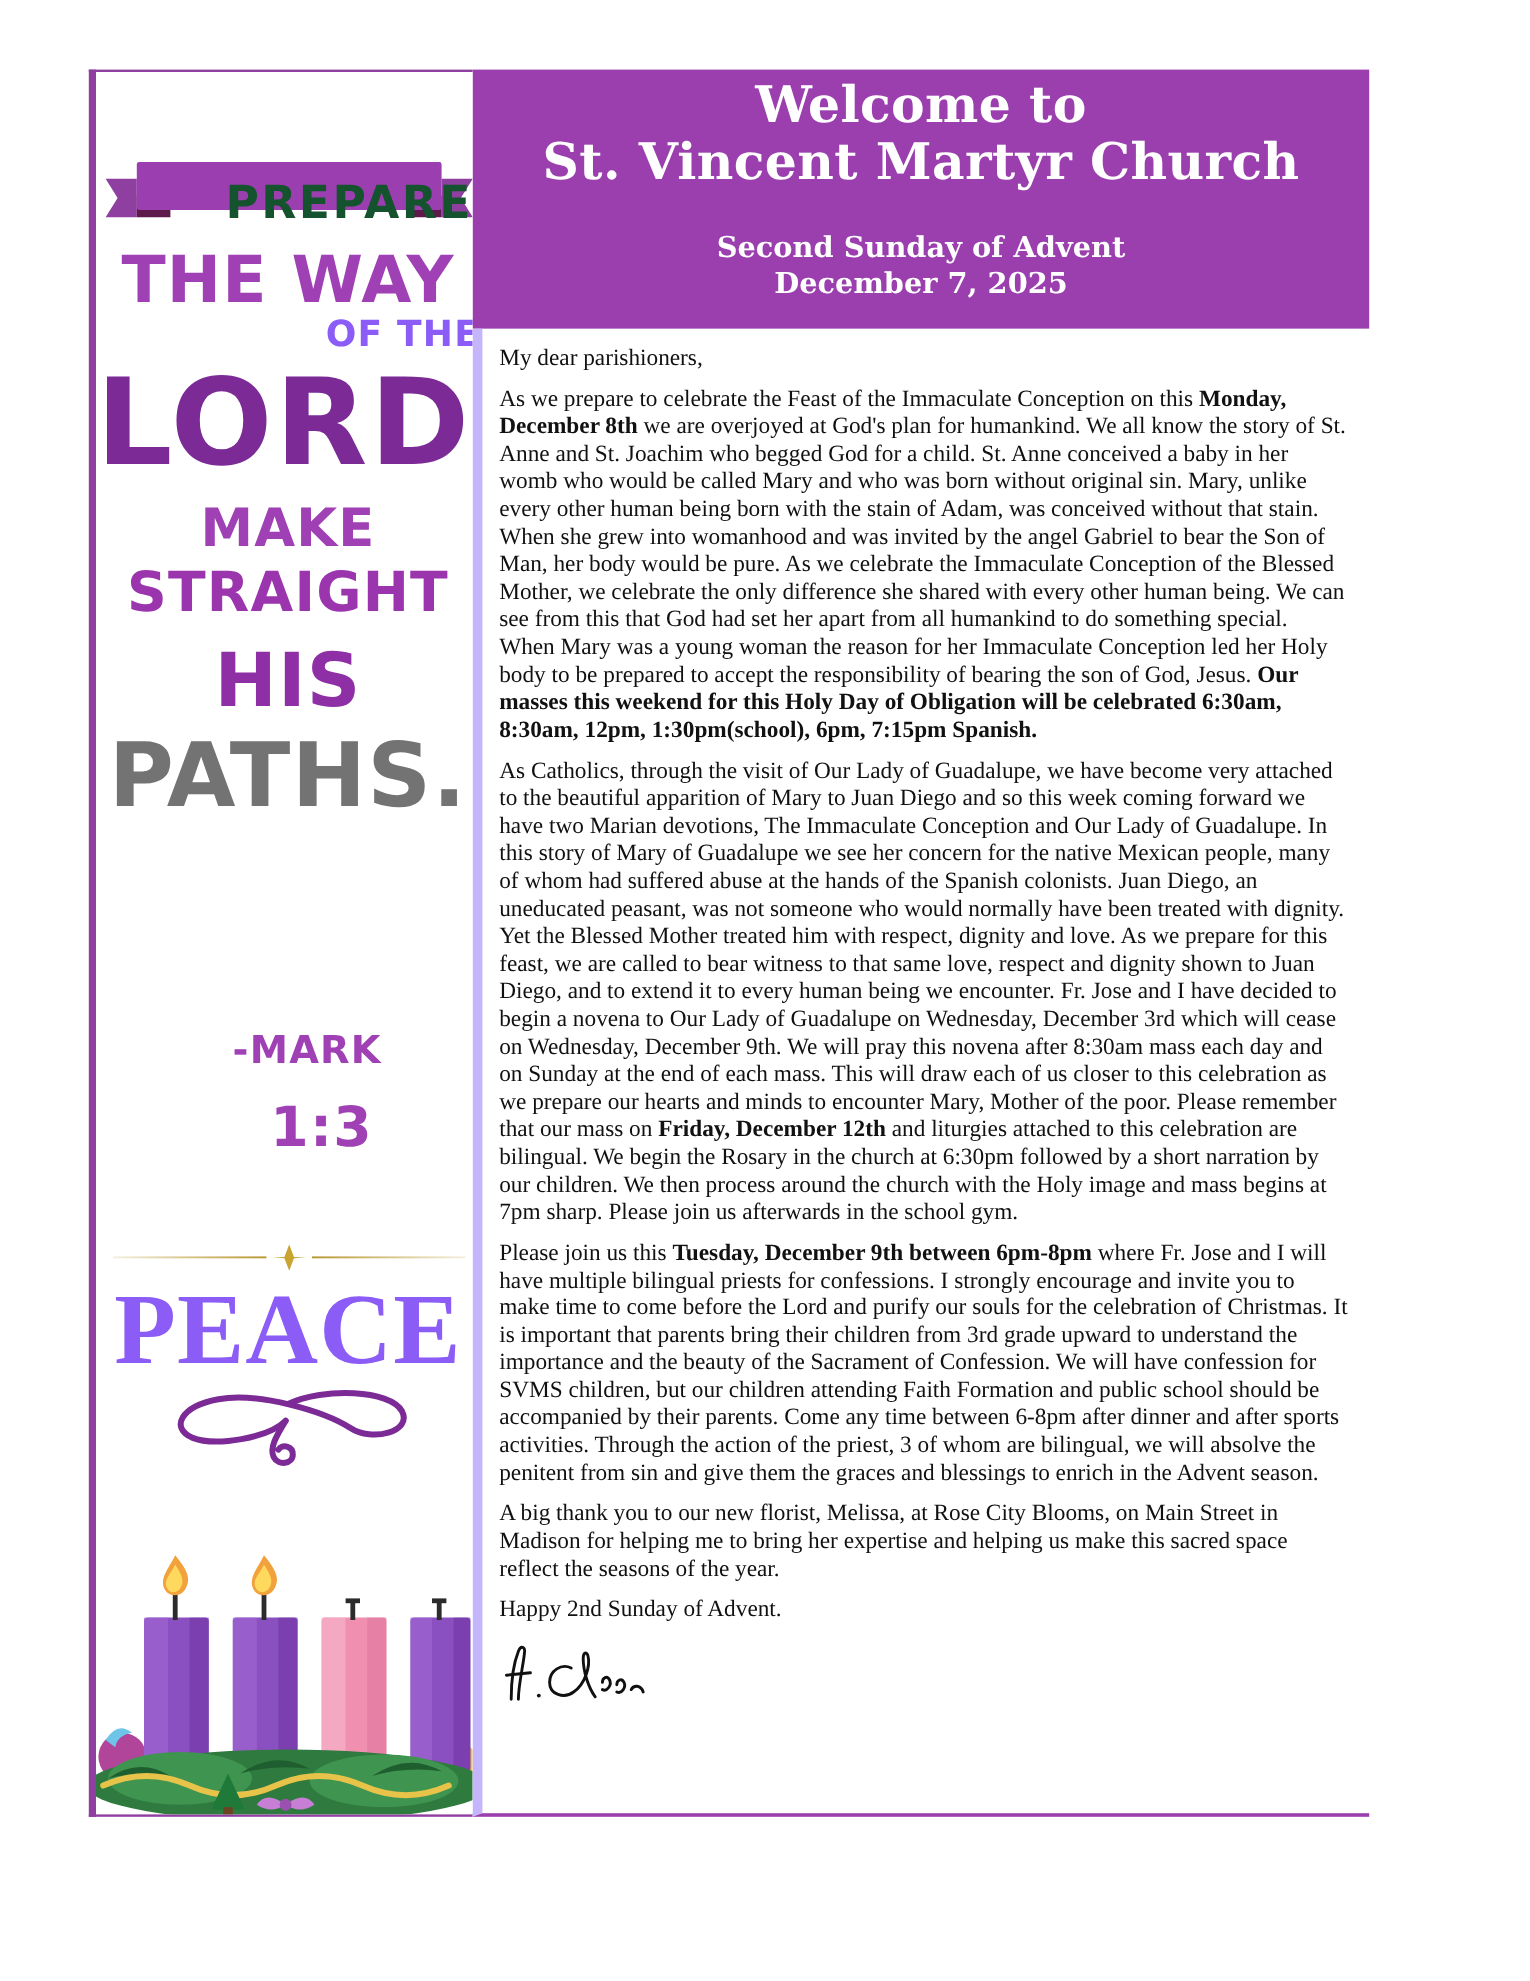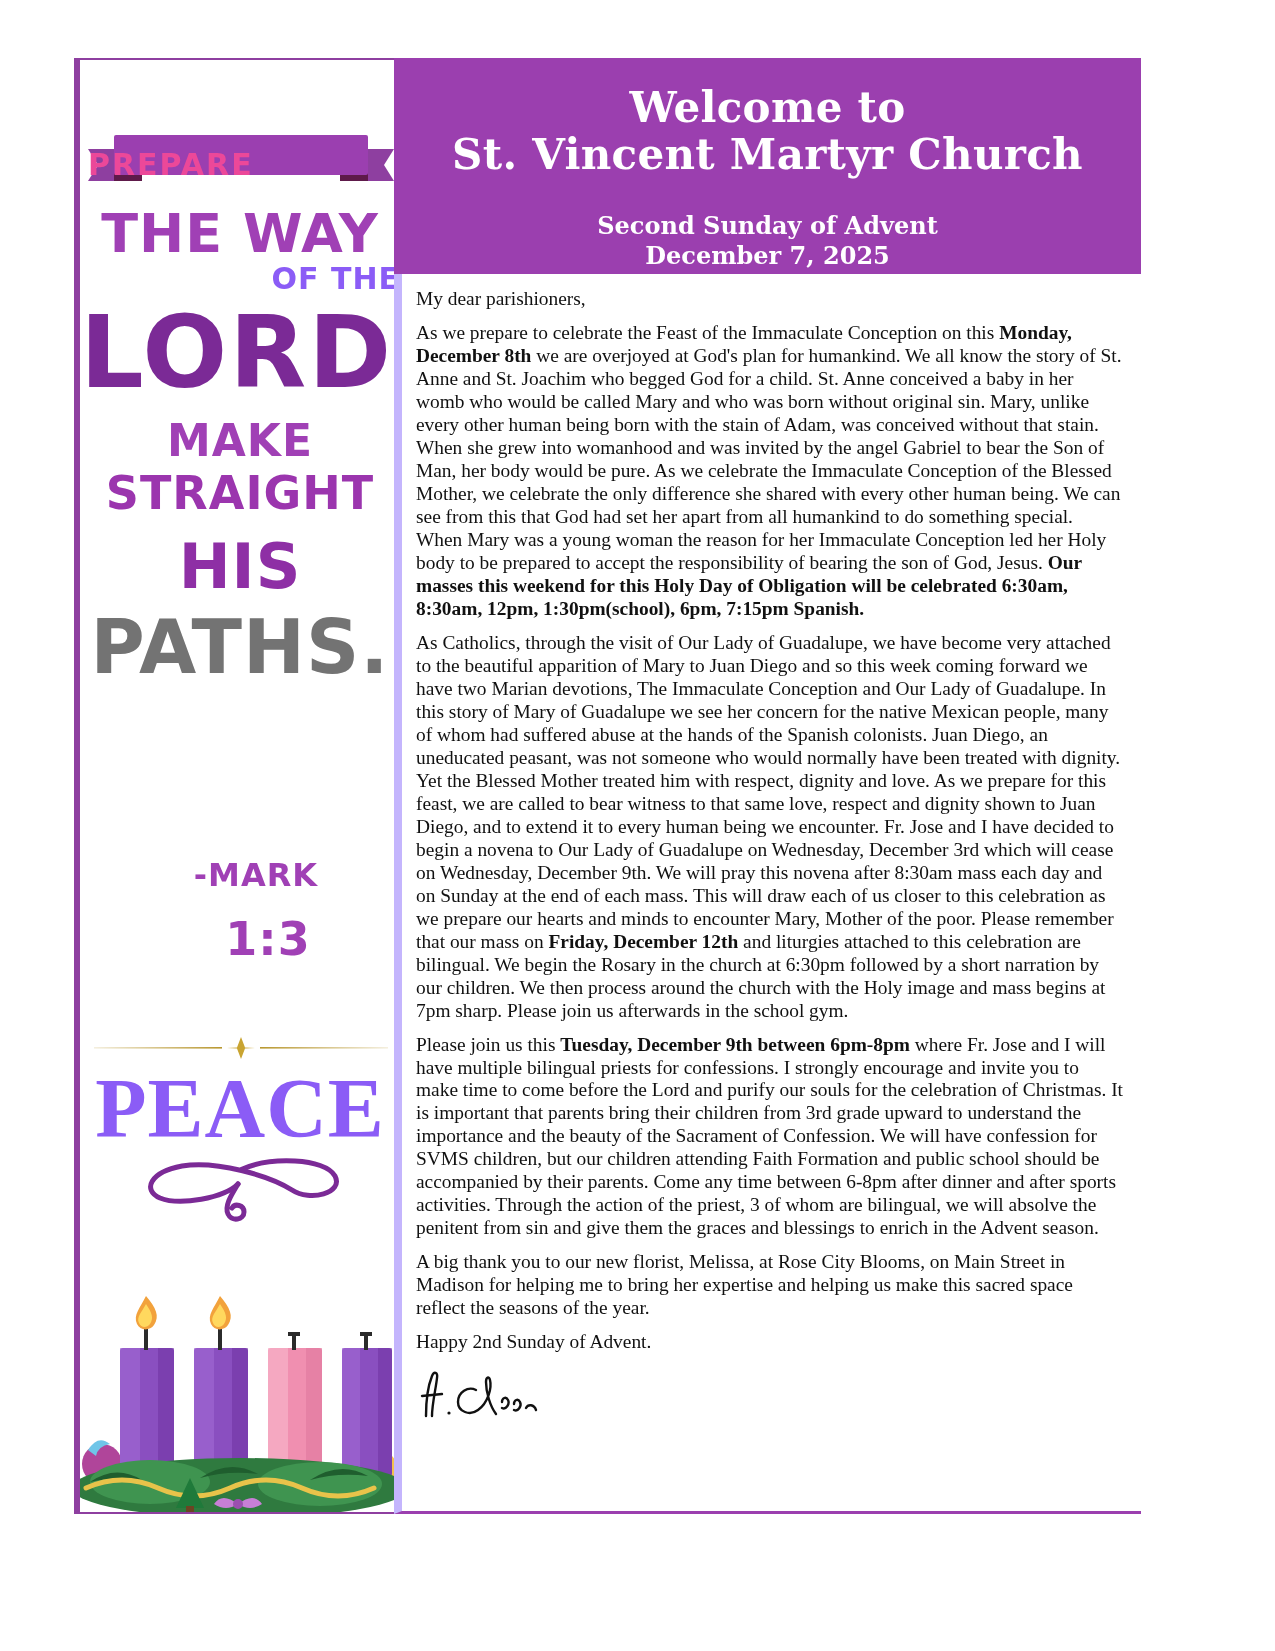--- a/index.html
+++ b/index.html
@@ -60,26 +60,26 @@
     top: 75px;
     width: 306px;
     height: 62px;
   }
   .ribbon-svg { display: block; }
   .ribbon-text {
     position: absolute;
     left: 0;
     top: 12px;
     width: 306px;
-    text-align: left;
+    text-align: right;
     font-family: "DejaVu Sans", sans-serif;
     font-weight: bold;
-    font-size: 30px;
+    font-size: 38px;
     letter-spacing: 2px;
-    color: #ec4899;
+    color: #14532d;
   }
 
   .sb-line {
     text-align: center;
     font-family: "DejaVu Sans", sans-serif;
     font-weight: bold;
     color: #9b3fb0;
     line-height: 0.95;
     letter-spacing: 1px;
   }
@@ -143,21 +143,21 @@
 
   .masthead {
     position: absolute;
     left: 0;
     top: 0;
     width: 747px;
     height: 216px;
     background: #9b3faf;
     color: #ffffff;
     box-sizing: border-box;
-    padding-top: 26px;
+    padding-top: 6px;
     text-align: center;
   }
   .masthead h1 {
     margin: 0;
     font-family: "DejaVu Serif", serif;
     font-weight: bold;
     font-size: 42px;
     line-height: 1.13;
     letter-spacing: 0.3px;
   }

